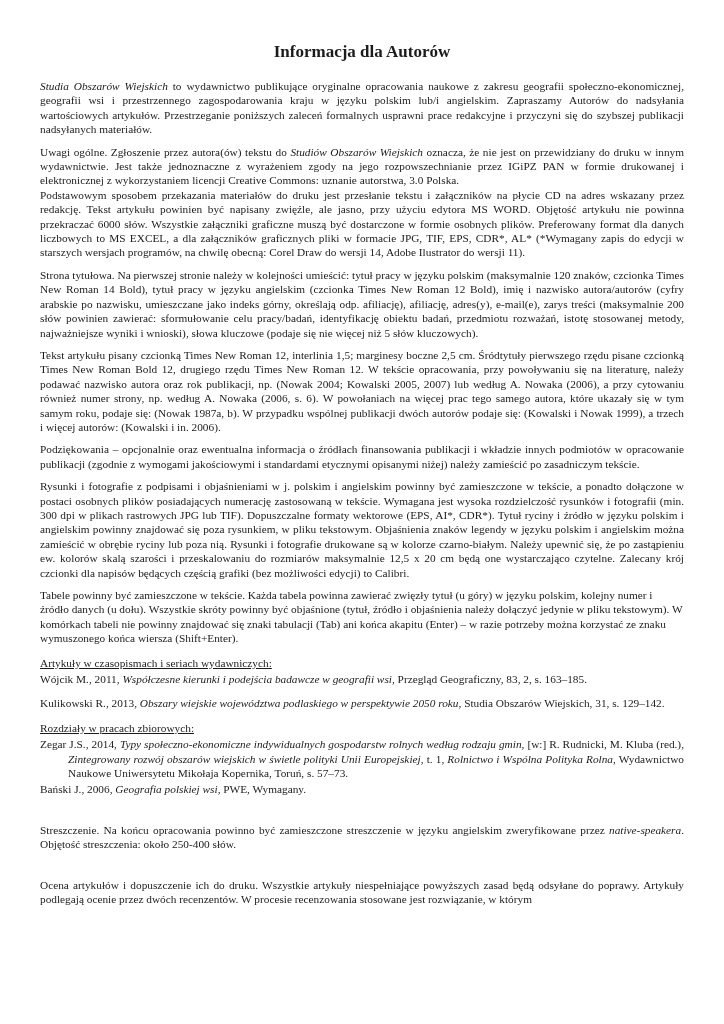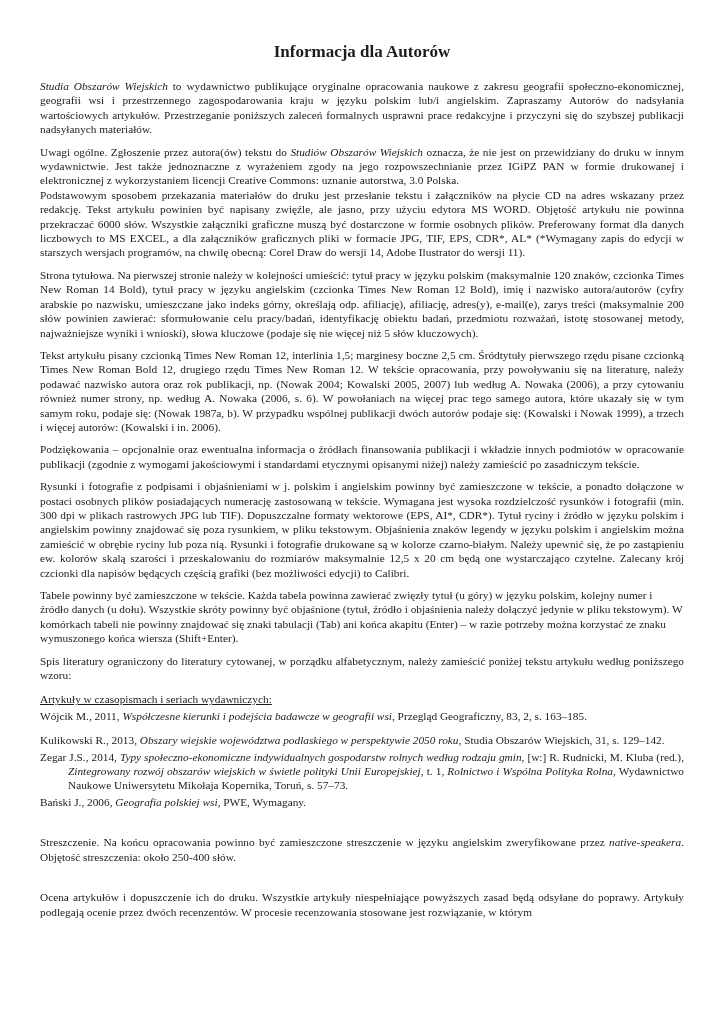--- a/index.html
+++ b/index.html
@@ -54,22 +54,22 @@
   <div class="blk doc-title">Informacja dla Autorów</div>
   <div>
       <div class="blk para g-title"><span class="run i">Studia Obszarów Wiejskich</span><span class="run"> to wydawnictwo publikujące oryginalne opracowania naukowe z zakresu geografii społeczno-ekonomicznej, geografii wsi i przestrzennego zagospodarowania kraju w języku polskim lub/i angielskim. Zapraszamy Autorów do nadsyłania wartościowych artykułów. Przestrzeganie poniższych zaleceń formalnych usprawni prace redakcyjne i przyczyni się do szybszej publikacji nadsyłanych materiałów.</span></div>
       <div class="blk para g-std"><span class="run b">Uwagi ogólne.</span><span class="run"> Zgłoszenie przez autora(ów) tekstu do </span><span class="run i">Studiów Obszarów Wiejskich</span><span class="run"> oznacza, że nie jest on przewidziany do druku w innym wydawnictwie. Jest także jednoznaczne z wyrażeniem zgody na jego rozpowszechnianie przez IGiPZ PAN w formie drukowanej i elektronicznej z wykorzystaniem licencji Creative Commons: uznanie autorstwa, 3.0 Polska.</span></div>
       <div class="blk para g-none"><span class="run">Podstawowym sposobem przekazania materiałów do druku jest przesłanie tekstu i załączników na płycie CD na adres wskazany przez redakcję. Tekst artykułu powinien być napisany zwięźle, ale jasno, przy użyciu edytora MS WORD. Objętość artykułu nie powinna przekraczać 6000 słów. Wszystkie załączniki graficzne muszą być dostarczone w formie osobnych plików. Preferowany format dla danych liczbowych to MS EXCEL, a dla załączników graficznych pliki w formacie JPG, TIF, EPS, CDR*, AL* (*Wymagany zapis do edycji w starszych wersjach programów, na chwilę obecną: Corel Draw do wersji 14, Adobe Ilustrator do wersji 11).</span></div>
       <div class="blk para g-std"><span class="run b">Strona tytułowa.</span><span class="run"> Na pierwszej stronie należy w kolejności umieścić: tytuł pracy w języku polskim (maksymalnie 120 znaków, czcionka Times New Roman 14 Bold), tytuł pracy w języku angielskim (czcionka Times New Roman 12 Bold), imię i nazwisko autora/autorów (cyfry arabskie po nazwisku, umieszczane jako indeks górny, określają odp. afiliację), afiliację, adres(y), e-mail(e), zarys treści (maksymalnie 200 słów powinien zawierać: sformułowanie celu pracy/badań, identyfikację obiektu badań, przedmiotu rozważań, istotę stosowanej metody, najważniejsze wyniki i wnioski), słowa kluczowe (podaje się nie więcej niż 5 słów kluczowych).</span></div>
       <div class="blk para g-std"><span class="run b">Tekst artykułu</span><span class="run"> pisany czcionką Times New Roman 12, interlinia 1,5; marginesy boczne 2,5 cm. Śródtytuły pierwszego rzędu pisane czcionką Times New Roman Bold 12, drugiego rzędu Times New Roman 12. W tekście opracowania, przy powoływaniu się na literaturę, należy podawać nazwisko autora oraz rok publikacji, np. (Nowak 2004; Kowalski 2005, 2007) lub według A. Nowaka (2006), a przy cytowaniu również numer strony, np. według A. Nowaka (2006, s. 6). W powołaniach na więcej prac tego samego autora, które ukazały się w tym samym roku, podaje się: (Nowak 1987a, b). W przypadku wspólnej publikacji dwóch autorów podaje się: (Kowalski i Nowak 1999), a trzech i więcej autorów: (Kowalski i in. 2006).</span></div>
       <div class="blk para g-std"><span class="run b">Podziękowania</span><span class="run"> – opcjonalnie oraz ewentualna informacja o źródłach finansowania publikacji i wkładzie innych podmiotów w opracowanie publikacji (zgodnie z wymogami jakościowymi i standardami etycznymi opisanymi niżej) należy zamieścić po zasadniczym tekście.</span></div>
       <div class="blk para g-std"><span class="run b">Rysunki i fotografie</span><span class="run"> z podpisami i objaśnieniami w j. polskim i angielskim powinny być zamieszczone w tekście, a ponadto dołączone w postaci osobnych plików posiadających numerację zastosowaną w tekście. Wymagana jest wysoka rozdzielczość rysunków i fotografii (min. 300 dpi w plikach rastrowych JPG lub TIF). Dopuszczalne formaty wektorowe (EPS, AI*, CDR*). Tytuł ryciny i źródło w języku polskim i angielskim powinny znajdować się poza rysunkiem, w pliku tekstowym. Objaśnienia znaków legendy w języku polskim i angielskim można zamieścić w obrębie ryciny lub poza nią. Rysunki i fotografie drukowane są w kolorze czarno-białym. Należy upewnić się, że po zastąpieniu ew. kolorów skalą szarości i przeskalowaniu do rozmiarów maksymalnie 12,5 x 20 cm będą one wystarczająco czytelne. Zalecany krój czcionki dla napisów będących częścią grafiki (bez możliwości edycji) to Calibri.</span></div>
       <div class="blk para-left g-std"><span class="run b">Tabele</span><span class="run"> powinny być zamieszczone w tekście. Każda tabela powinna zawierać zwięzły tytuł (u góry) w języku polskim, kolejny numer i źródło danych (u dołu). Wszystkie skróty powinny być objaśnione (tytuł, źródło i objaśnienia należy dołączyć jedynie w pliku tekstowym). W komórkach tabeli nie powinny znajdować się znaki tabulacji (Tab) ani końca akapitu (Enter) – w razie potrzeby można korzystać ze znaku wymuszonego końca wiersza (Shift+Enter).</span></div>
-      <div class="blk para g-std"><span class="run b">Spis literatury</span><span class="run"> ograniczony do literatury cytowanej, w porządku alfabetycznym, należy zamieścić poniżej tekstu artykułu według poniższego wzoru:</span></div>
       <div class="blk ref-head g-small"><span class="run u">Artykuły w czasopismach i seriach wydawniczych:</span></div>
       <div class="blk ref g-hair"><span class="run">Wójcik M., 2011, </span><span class="run i">Współczesne kierunki i podejścia badawcze w geografii wsi,</span><span class="run"> Przegląd Geograficzny, 83, 2, s. 163–185.</span></div>
       <div class="blk ref g-small"><span class="run">Kulikowski R., 2013, </span><span class="run i">Obszary wiejskie województwa podlaskiego w perspektywie 2050 roku</span><span class="run">, Studia Obszarów Wiejskich, 31, s. 129–142.</span></div>
+      <div class="blk ref-head g-small"><span class="run u">Rozdziały w pracach zbiorowych:</span></div>
       <div class="blk ref g-hair"><span class="run">Zegar J.S., 2014, </span><span class="run i">Typy społeczno-ekonomiczne indywidualnych gospodarstw rolnych według rodzaju gmin,</span><span class="run"> [w:] R. Rudnicki, M. Kluba (red.), </span><span class="run i">Zintegrowany rozwój obszarów wiejskich w świetle polityki Unii Europejskiej,</span><span class="run"> t. 1, </span><span class="run i">Rolnictwo i Wspólna Polityka Rolna,</span><span class="run"> Wydawnictwo Naukowe Uniwersytetu Mikołaja Kopernika, Toruń, s. 57–73.</span></div>
       <div class="blk ref g-hair"><span class="run">Bański J., 2006, </span><span class="run i">Geografia polskiej wsi</span><span class="run">, PWE, Wymagany.</span></div>
       <div class="blk para g-wide"><span class="run b">Streszczenie.</span><span class="run"> Na końcu opracowania powinno być zamieszczone streszczenie w języku angielskim zweryfikowane przez </span><span class="run i">native-speakera</span><span class="run">. Objętość streszczenia: około 250-400 słów.</span></div>
       <div class="blk para g-wide"><span class="run b">Ocena artykułów i dopuszczenie ich do druku.</span><span class="run"> Wszystkie artykuły niespełniające powyższych zasad będą odsyłane do poprawy. Artykuły podlegają ocenie przez dwóch recenzentów. W procesie recenzowania stosowane jest rozwiązanie, w którym</span></div>
     </div>
 </div>
 
 </body></html>

